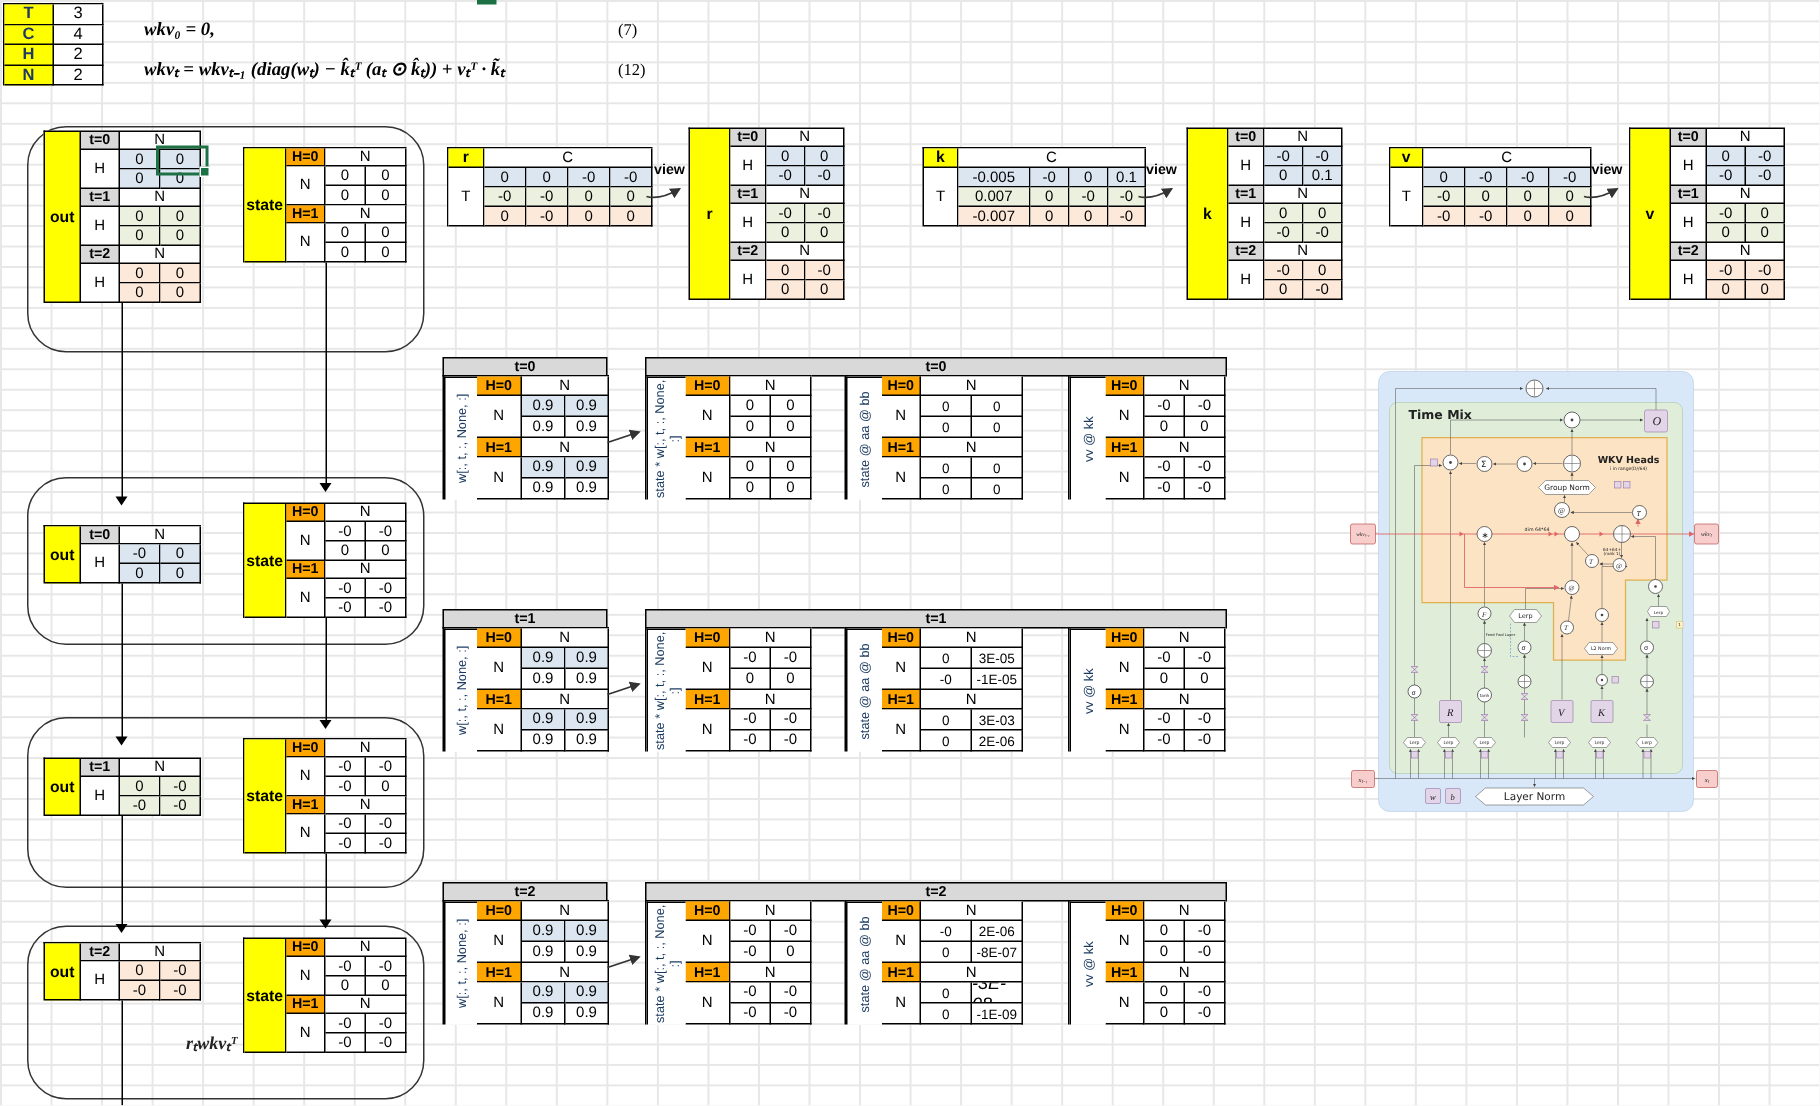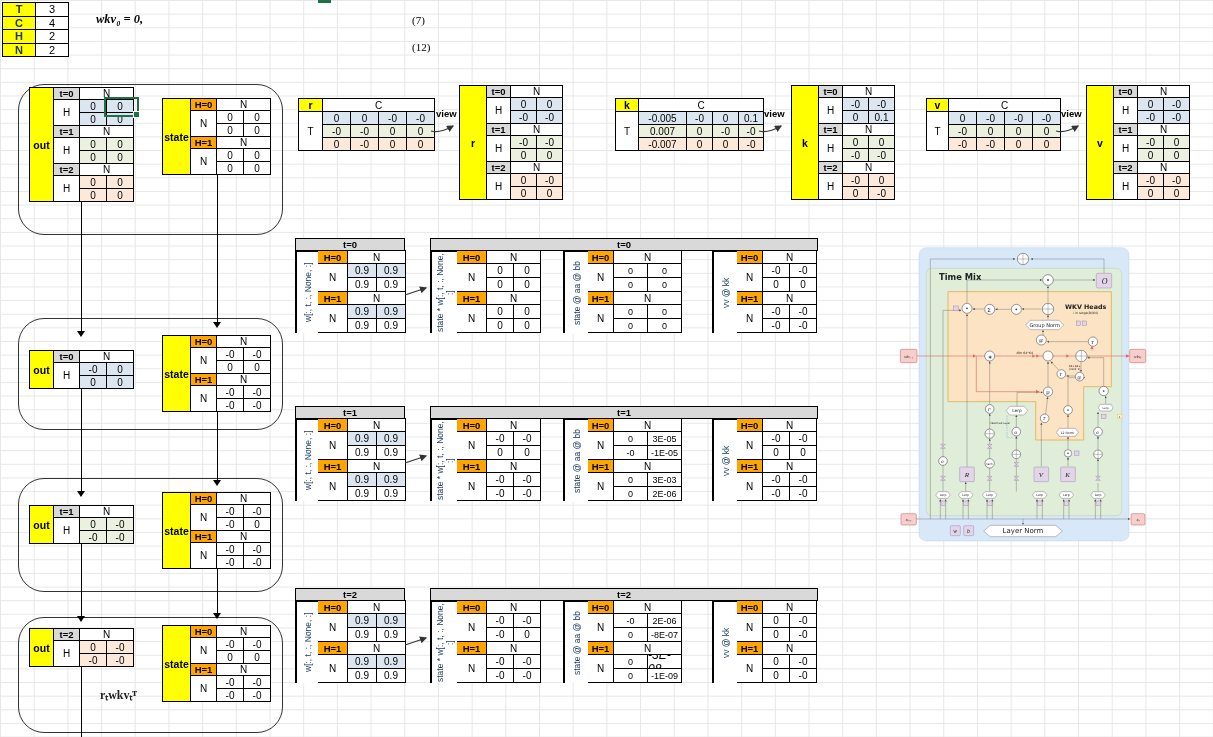--- a/index.html
+++ b/index.html
@@ -22,21 +22,21 @@
   .plab{background:#FFFF00;font-weight:bold;color:#1F3864;font-size:11px;}
   .pval{background:#fff;font-size:11px;}
   .band{position:absolute;height:13px;background:#D9D9D9;border:1px solid #000;box-sizing:border-box;
     display:flex;align-items:center;justify-content:center;font-weight:bold;font-size:9.5px;}
   .grect{position:absolute;border:1.4px solid #333;border-radius:26px;background:transparent;}
   .varrow{position:absolute;width:1.2px;background:#000;}
   .ahead{position:absolute;width:0;height:0;border-left:4px solid transparent;border-right:4px solid transparent;border-top:6px solid #000;}
   .eq{position:absolute;font-family:"Liberation Serif",serif;font-style:italic;font-weight:bold;font-size:12.5px;color:#000;white-space:nowrap;}
   .eqnum{position:absolute;font-family:"Liberation Serif",serif;font-size:11px;color:#000;}
   .viewlbl{position:absolute;font-weight:bold;font-size:9.5px;color:#000;}
-  .formula{position:absolute;font-family:"Liberation Serif",serif;font-weight:bold;font-size:12px;color:#222;}
+  .formula{position:absolute;font-family:"Liberation Serif",serif;font-style:italic;font-weight:bold;font-size:12px;color:#222;margin-left:24px;}
   .sel{position:absolute;border:2px solid #1E7145;background:transparent;}
   .selhandle{position:absolute;width:5px;height:5px;background:#1E7145;border:1px solid #fff;}
   .gtick{position:absolute;background:#1E7145;}
   svg .wire{stroke:#555;stroke-width:1.1;fill:none;}
   svg .rwire{stroke:#E06666;stroke-width:1.8;fill:none;}
   svg .bdash{stroke:#4472C4;stroke-width:1;fill:none;stroke-dasharray:4 3;}
   svg .nd{fill:#fff;stroke:#444;stroke-width:1.6;}
   svg .tg{fill:#E1D5E7;stroke:#9673A6;stroke-width:1.2;}
   svg .pk{fill:#F8CECC;stroke:#B85450;stroke-width:1.4;}
   svg .hex{fill:#fff;stroke:#777;stroke-width:1.4;}
@@ -55,20 +55,21 @@
       <div class="cell plab">C</div>
       <div class="cell pval">4</div>
       <div class="cell plab">H</div>
       <div class="cell pval">2</div>
       <div class="cell plab">N</div>
       <div class="cell pval">2</div>
     </div>
 
   <div class="eq" style="left:96px;top:12px;">wkv₀ = 0,</div>
   <div class="eqnum" style="left:412px;top:14px;">(7)</div>
+  <div class="eq" style="left:96px;top:37px;">wkvₜ = wkvₜ₋₁ (diag(wₜ) − k̂ₜᵀ (aₜ ⊙ k̂ₜ)) + vₜᵀ · k̃ₜ</div>
   <div class="eqnum" style="left:412px;top:41px;">(12)</div>
 
   <div class="gtick" style="left:318px;top:0;width:13px;height:3px;"></div>
 
   <div class="grect" style="left:18px;top:84px;width:263px;height:149px;"></div>
   <div class="grect" style="left:18px;top:318px;width:263px;height:110px;"></div>
   <div class="grect" style="left:18px;top:478px;width:263px;height:112px;"></div>
   <div class="grect" style="left:18px;top:617px;width:263px;height:114px;"></div>
 
   <div class="tbl" style="left: 29px; top: 87px; grid-template-columns: 24px 26px 27px 27px; grid-template-rows: 12px 13px 13px 12px 13px 13px 12px 13px 13px;">

